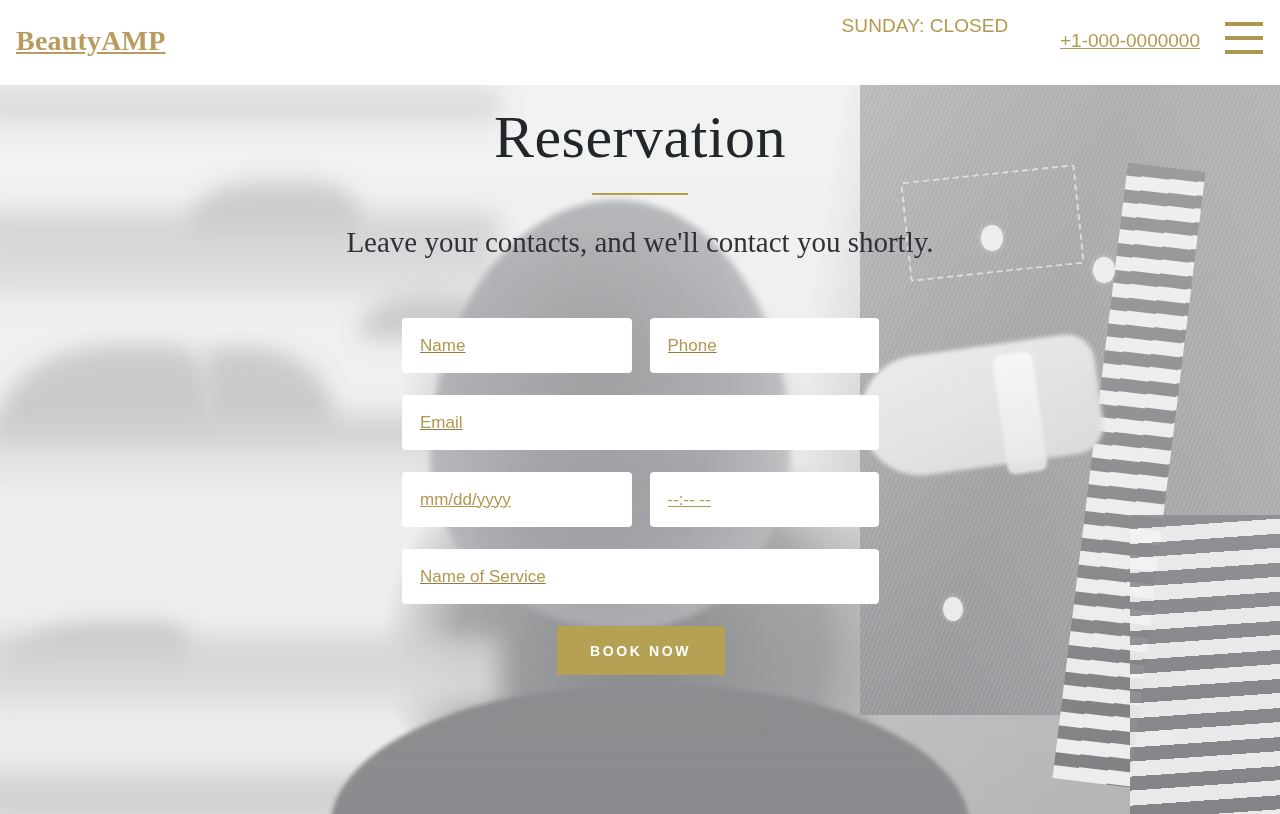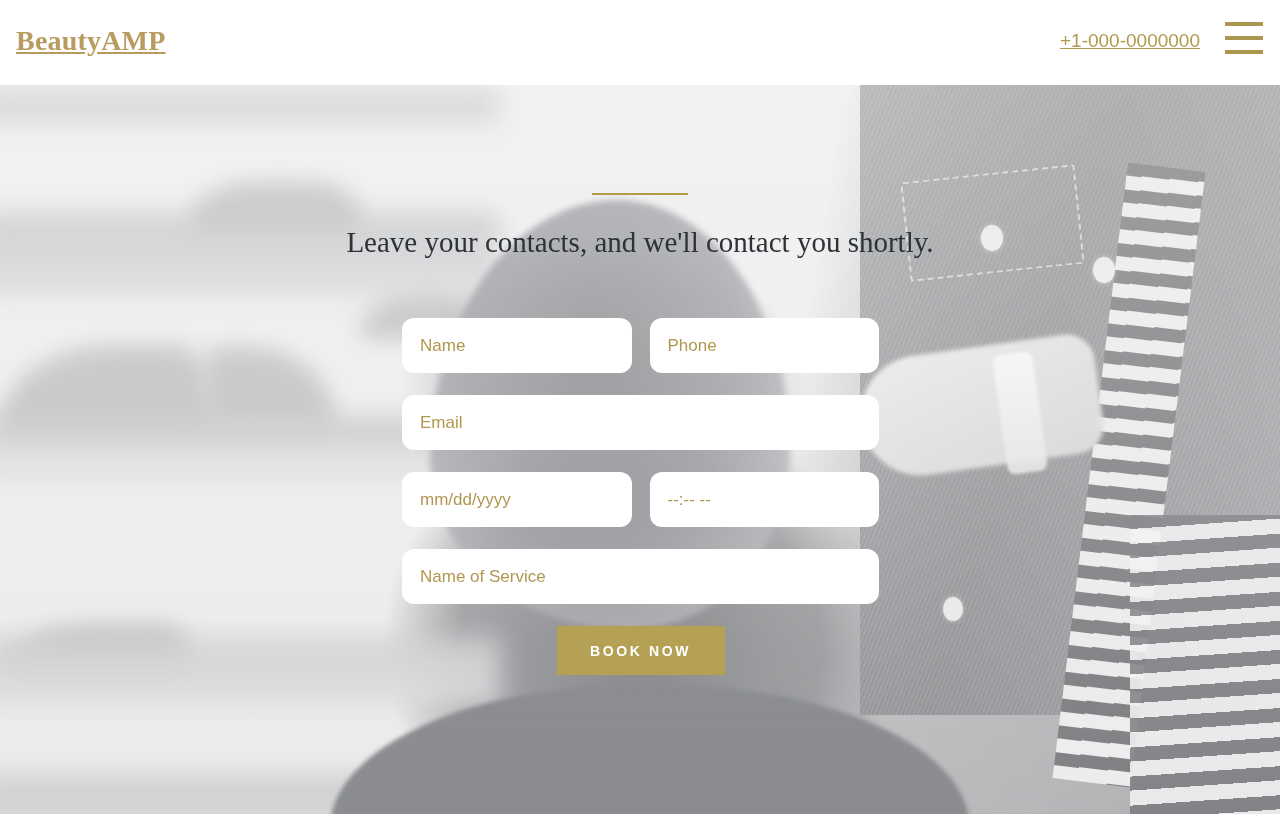--- a/index.html
+++ b/index.html
@@ -287,21 +287,22 @@
   .field {
     height: 55px;
     background: #ffffff;
     border: none;
     outline: none;
     padding: 0 18px;
     font-family: "Liberation Sans", sans-serif;
     font-size: 17px;
     color: #8e7b46;
     box-shadow: 0 0 0 rgba(0,0,0,0);
-    border-radius: 12px;
+    border-radius: 4px;
+    text-decoration: underline;
   }
   .field::placeholder { color: #b1974f; opacity: 1; }
   .field.half { width: 229.5px; flex: 0 0 229.5px; }
   .field.full { width: 477px; flex: 0 0 477px; }
   .field.date, .field.time {
     color: #b1974f;
   }
   .field.date::-webkit-datetime-edit,
   .field.time::-webkit-datetime-edit { color: #b1974f; }
   .field.time { width: 229.5px; flex: 0 0 229.5px; }
@@ -326,20 +327,21 @@
     text-align: center;
   }
 </style>
 </head>
 <body>
 
 <header class="site-header">
   <a class="logo" href="#">BeautyAMP</a>
 
   <div class="hours">
+    <span>SUNDAY: CLOSED</span>
   </div>
 
   <a class="phone" href="#">+1-000-0000000</a>
 
   <button class="hamburger" aria-label="Menu">
     <i></i>
     <i></i>
     <i></i>
   </button>
 </header>
@@ -368,20 +370,21 @@
     <div class="btn-dot d2"></div>
     <div class="btn-dot d3"></div>
     <div class="arm"></div>
     <div class="cuff"></div>
     <div class="shoulders"></div>
   </div>
 
   <div class="wash"></div>
 
   <div class="hero-content">
+    <h1 class="page-title">Reservation</h1>
     <div class="divider"></div>
     <p class="subtitle">Leave your contacts, and we'll contact you shortly.</p>
 
     <form class="booking-form">
       <div class="row">
         <input class="field half" type="text" placeholder="Name" style="">
         <input class="field half" type="text" placeholder="Phone" style="">
       </div>
 
       <div class="row">

